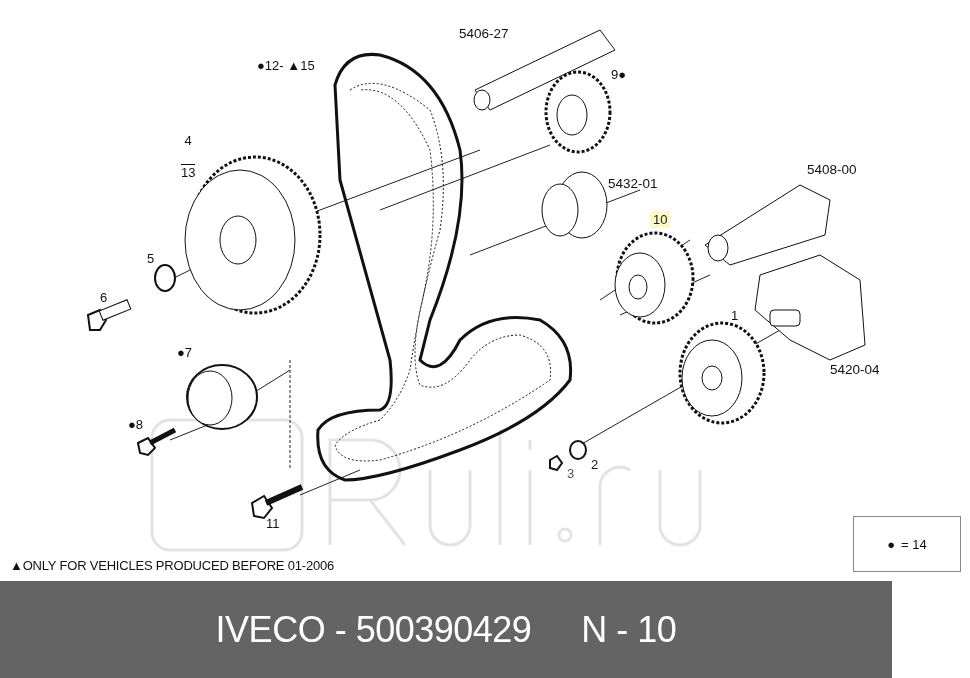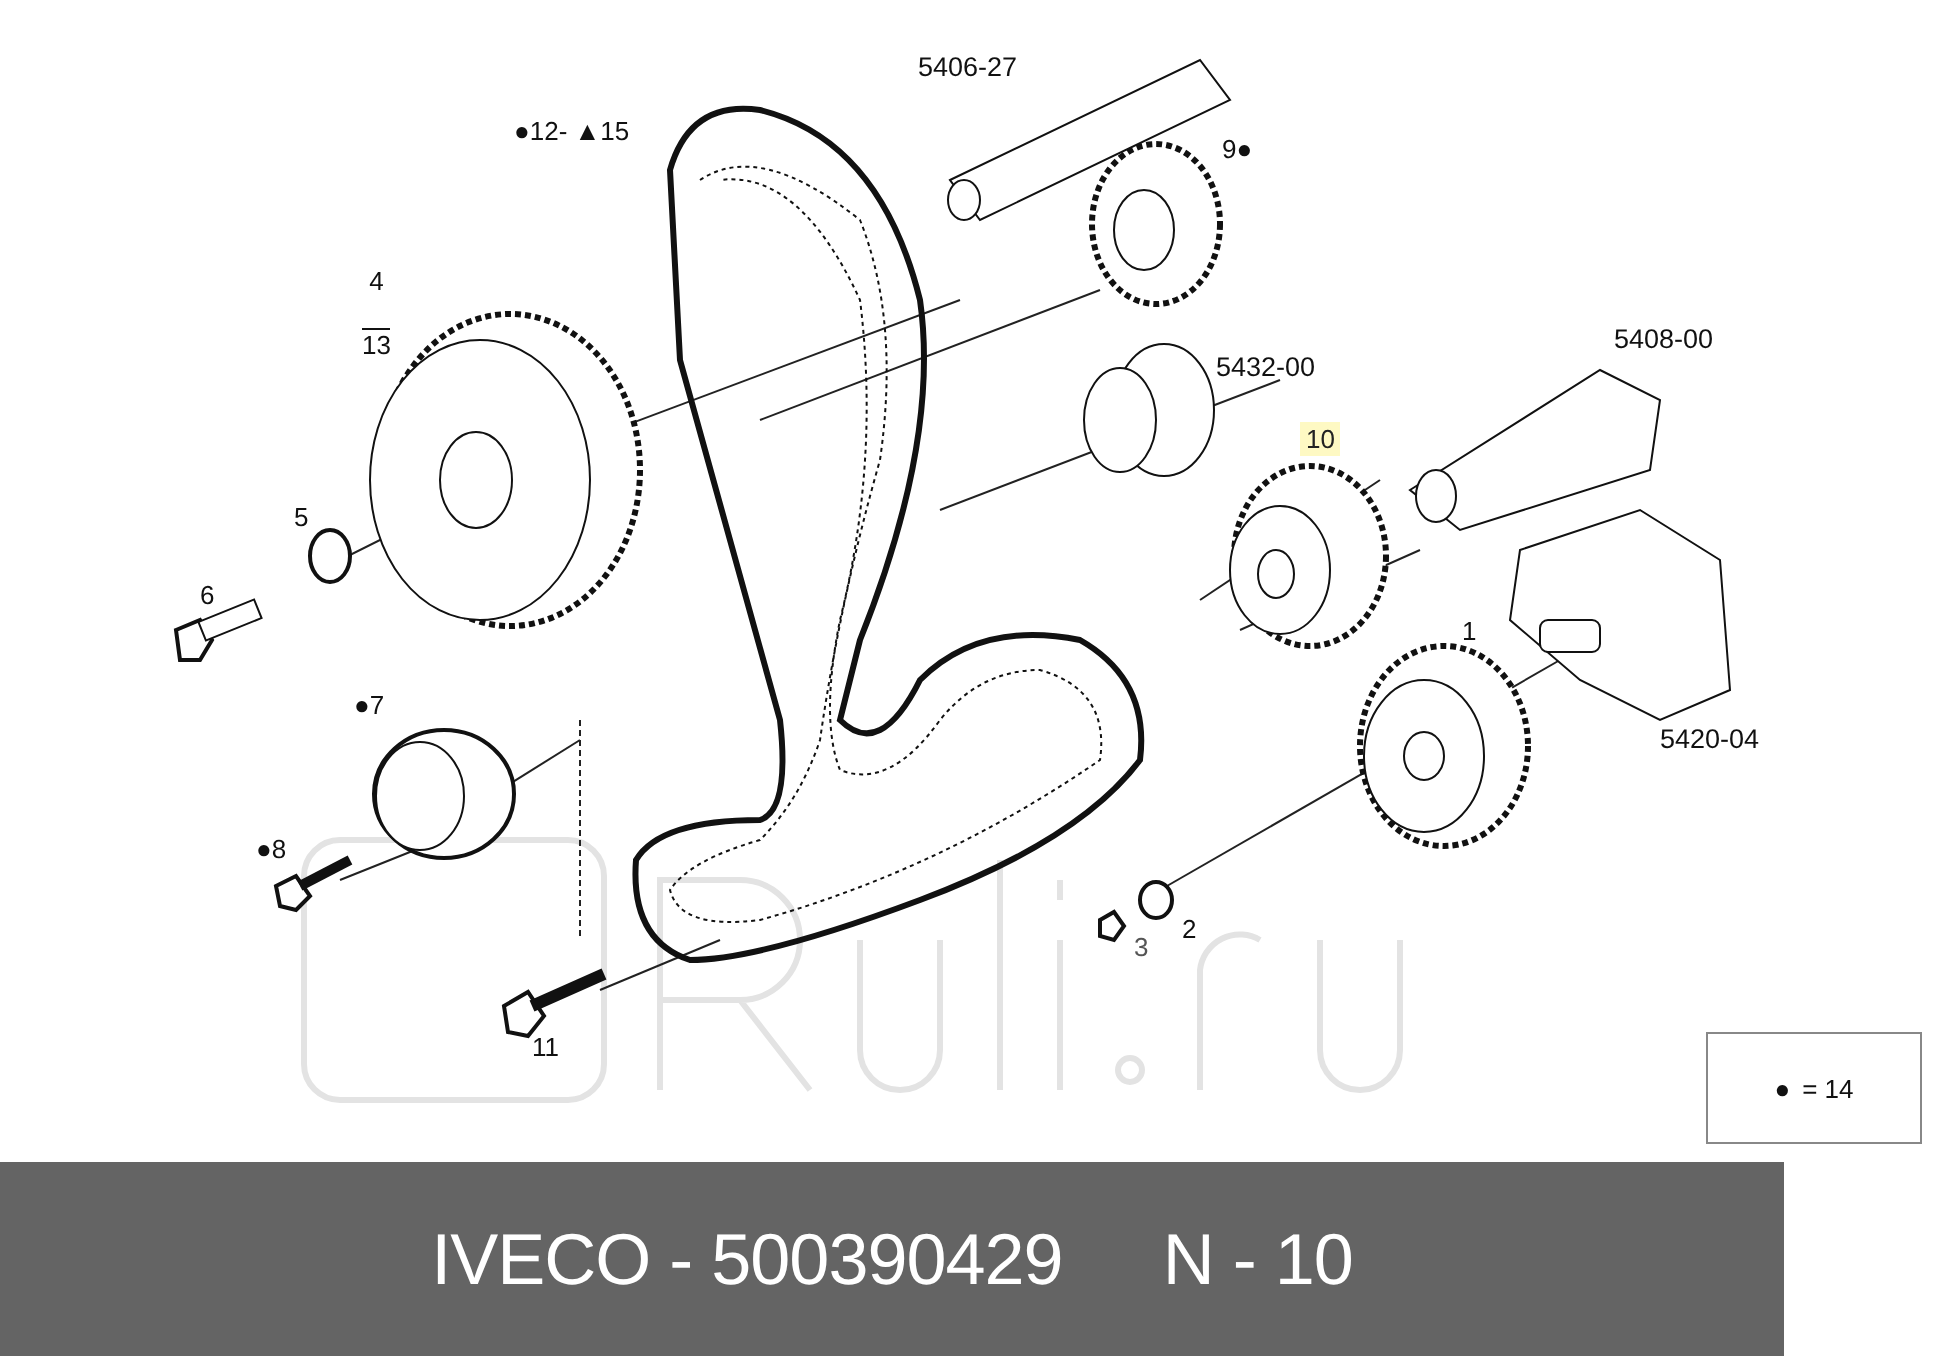--- a/index.html
+++ b/index.html
@@ -114,21 +114,21 @@
     <span>●</span><span>12-</span>
     <span>▲</span><span>15</span>
   </div>
   <div class="lbl" style="left:611px;top:68px;">
     <span>9</span><span>●</span>
   </div>
   <div class="lbl" style="left:181px;top:134px;text-align:center;">
     <div>4</div>
     <div style="border-top:1px solid #111;margin-top:17px;padding-top:1px;">13</div>
   </div>
-  <div class="lbl big" style="left:608px;top:177px;">5432-00</div>
+  <div class="lbl big" style="left:608px;top:177px;">5432-01</div>
   <div class="lbl big" style="left:807px;top:163px;">5408-00</div>
   <div class="hl" style="left:650px;top:211px;">10</div>
   <div class="lbl" style="left:147px;top:252px;">5</div>
   <div class="lbl" style="left:100px;top:291px;">6</div>
   <div class="lbl" style="left:731px;top:309px;">1</div>
   <div class="lbl" style="left:177px;top:346px;">
     <span>●</span><span>7</span>
   </div>
   <div class="lbl big" style="left:830px;top:363px;">5420-04</div>
   <div class="lbl" style="left:128px;top:418px;">
@@ -136,19 +136,20 @@
   </div>
   <div class="lbl" style="left:591px;top:458px;">2</div>
   <div class="lbl" style="left:567px;top:467px;color:#555;">3</div>
   <div class="lbl" style="left:266px;top:476px;margin-top:41px;">11</div>
 
   <div class="legend-box">
     <span style="margin-right:6px;">●</span>
     <span>= 14</span>
   </div>
 
+  <div class="footnote">▲ONLY FOR VEHICLES PRODUCED BEFORE 01-2006</div>
 </div>
 
 <div class="bar">
   <span class="t">IVECO - 500390429</span>
   <span class="gap"></span>
   <span class="t">N - 10</span>
 </div>
 
 </body></html>

